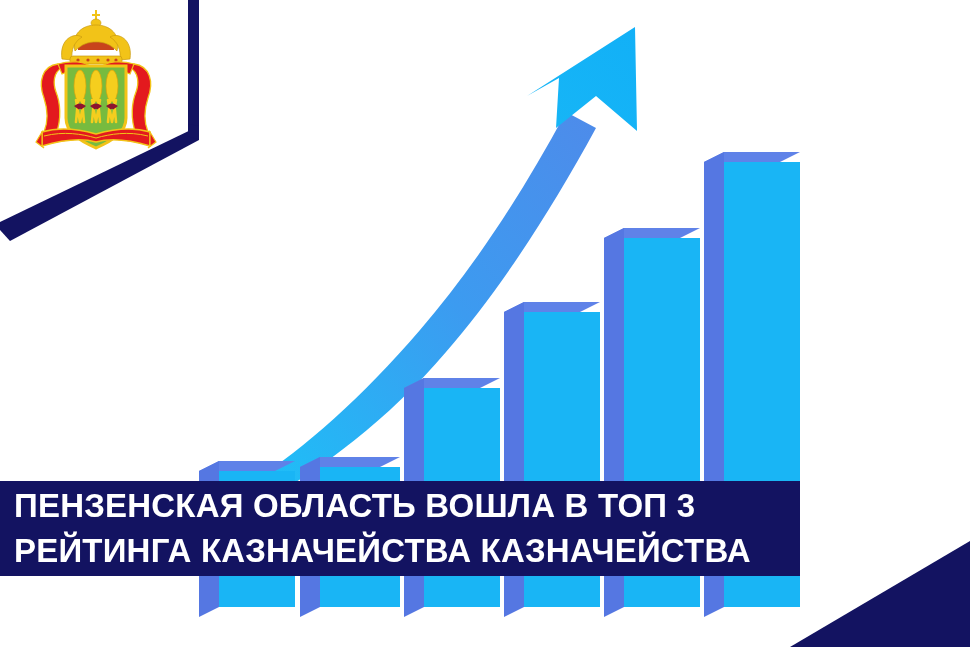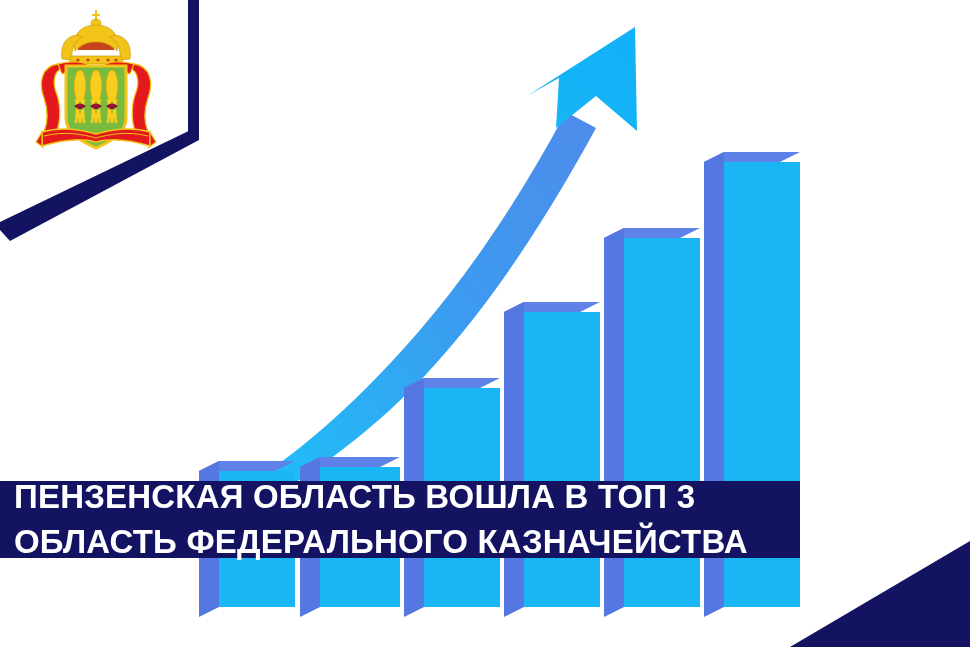--- a/index.html
+++ b/index.html
@@ -42,21 +42,21 @@
     width:970px; height:647px;
     pointer-events:none;
   }
 
   
   .banner{
     position:absolute;
     left:0;
     top:481px;
     width:800px;
-    height:77px;
+    height:95px;
     background:#131361;
     display:flex;
     flex-direction:column;
     justify-content:center;
     box-sizing:border-box;
     padding:4px 0 6px 14px;
   }
   .banner .line{
     color:#ffffff;
     font-family:"Liberation Sans","DejaVu Sans",sans-serif;
@@ -192,20 +192,20 @@
 
     <g>
       <polygon points="704,162 724,152 800,152 780,162" fill="#5F82E8"></polygon>
       <polygon points="704,162 704,617 724,607 724,152" fill="#5577E2"></polygon>
       <polygon points="724,162 800,162 800,607 724,607" fill="#19B5F5"></polygon>
     </g>
   </svg>
 
   <div class="banner">
     <div class="line">ПЕНЗЕНСКАЯ ОБЛАСТЬ ВОШЛА В ТОП 3</div>
-    <div class="line">ОБЛАСТЬ ФЕДЕРАЛЬНОГО КАЗНАЧЕЙСТВА</div>
+    <div class="line">РЕЙТИНГА КАЗНАЧЕЙСТВА КАЗНАЧЕЙСТВА</div>
   </div>
 
   <svg class="navy-wedge" viewBox="0 0 200 130">
     <polygon points="200,24 200,130 20,130" fill="#131361"></polygon>
   </svg>
 
 </div>
 
 </body></html>

